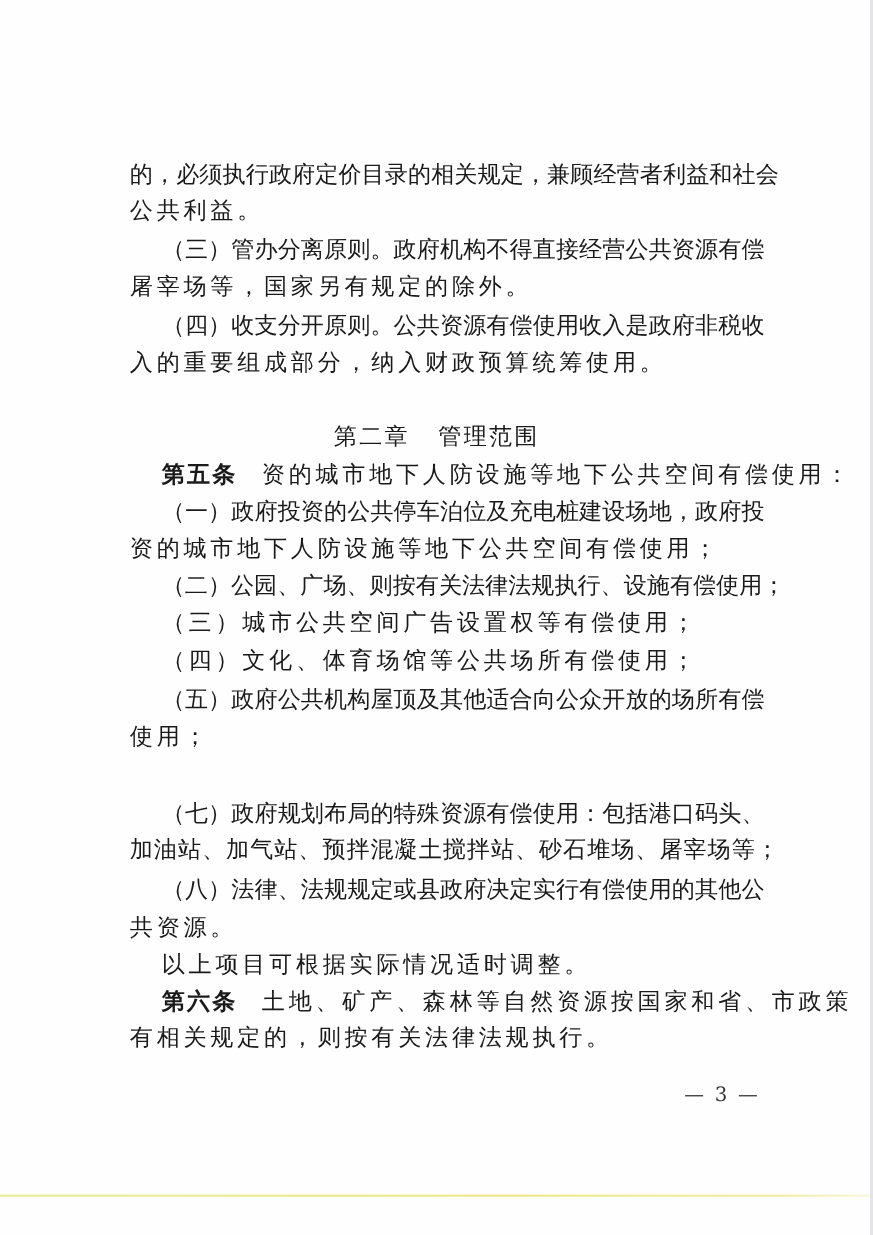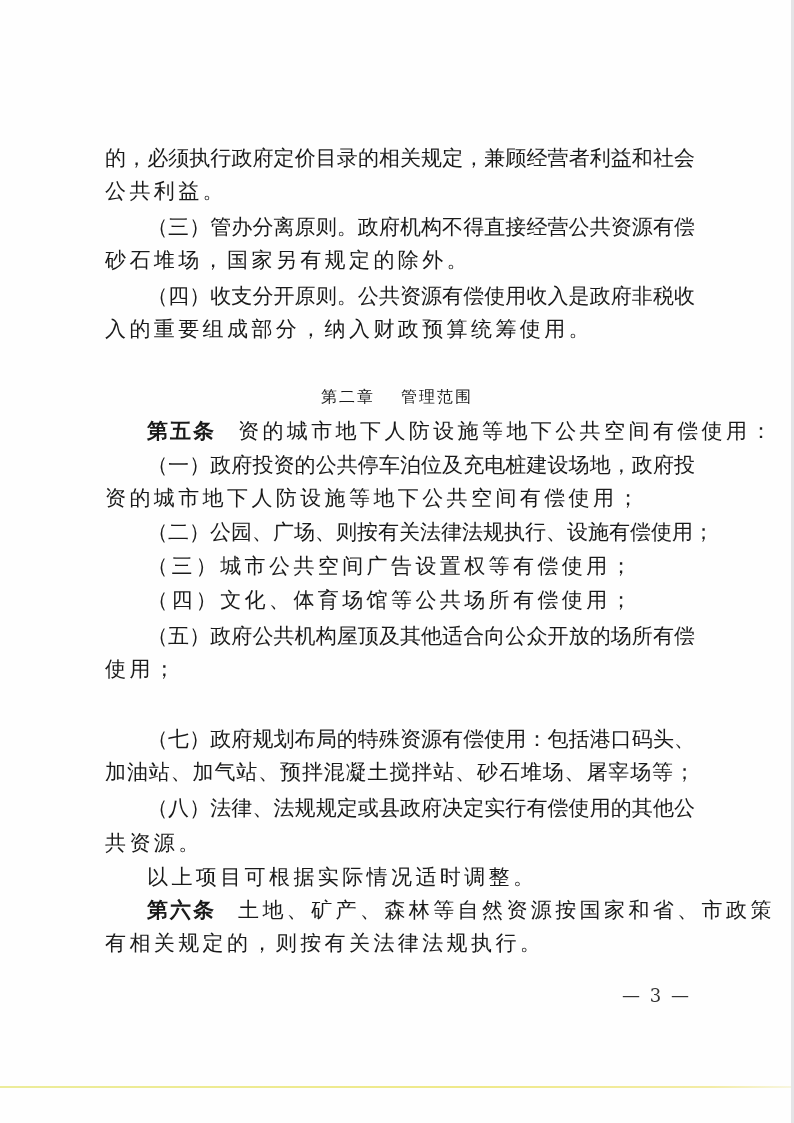--- a/index.html
+++ b/index.html
@@ -1,44 +1,44 @@
 <!DOCTYPE html>
 <html><head>
 <meta charset="utf-8">
 <style>
   html, body { margin: 0; padding: 0; background: #ffffff; }
   body { width: 794px; height: 1123px; position: relative; overflow: hidden;
          font-family: "DejaVu Serif", "Liberation Serif", serif; color: #1a1a1a; }
   .page { position: absolute; left: 0; top: 0; width: 794px; height: 1123px; background: #fefefe; }
   .right-edge { position: absolute; left: 791px; top: 0; width: 3px; height: 1123px; background: #e4e4e6; }
-  .line { position: absolute; left: 105px; width: 590px; font-size: 21px; line-height: 26px;
+  .line { position: absolute; left: 118px; width: 590px; font-size: 21px; line-height: 26px;
           white-space: nowrap; letter-spacing: 3.4px; }
   .indent { left: 147px; width: 548px; }
   .justify { text-align: justify; text-align-last: justify; letter-spacing: 0; }
   .bold { font-family: Liberation Mono, monospace; font-weight: bold; letter-spacing: 2px; }
   .gap { display: inline-block; width: 22px; }
   .heading { position: absolute; top: 384px; left: 0; width: 794px; text-align: center;
-             font-family: "DejaVu Sans", "Liberation Sans", sans-serif; font-size: 16px;
+             font-family: "DejaVu Sans", "Liberation Sans", sans-serif; font-size: 21px;
              line-height: 26px; letter-spacing: 2px; }
   .heading .sep { display: inline-block; width: 26px; }
   .page-number { position: absolute; top: 984px; left: 622px; font-size: 18px; line-height: 24px;
                  letter-spacing: 2px; color: #333; }
   .footer-rule { position: absolute; top: 1086px; left: 0; width: 791px; height: 2px;
                  background: linear-gradient(to right, #ecec9a 0%, #efe98a 60%, #f3eca6 90%, #f8f6e0 100%); }
 </style>
 </head>
 <body>
 
 <div class="page">
   <div class="right-edge"></div>
 
   <div class="line justify" style="top:145px">的，必须执行政府定价目录的相关规定，兼顾经营者利益和社会</div>
   <div class="line" style="top:178px">公共利益。</div>
   <div class="line indent justify" style="top:214px">（三）管办分离原则。政府机构不得直接经营公共资源有偿</div>
-  <div class="line" style="top:247px">砂石堆场，国家另有规定的除外。</div>
+  <div class="line" style="top:247px">屠宰场等，国家另有规定的除外。</div>
   <div class="line indent justify" style="top:283px">（四）收支分开原则。公共资源有偿使用收入是政府非税收</div>
   <div class="line" style="top:316px">入的重要组成部分，纳入财政预算统筹使用。</div>
 
   <div class="heading">
     <span>第二章</span><span class="sep"></span><span>管理范围</span>
   </div>
 
   <div class="line indent" style="top:418px">
     <span class="bold">第五条</span><span class="gap"></span><span>资的城市地下人防设施等地下公共空间有偿使用：</span>
   </div>

